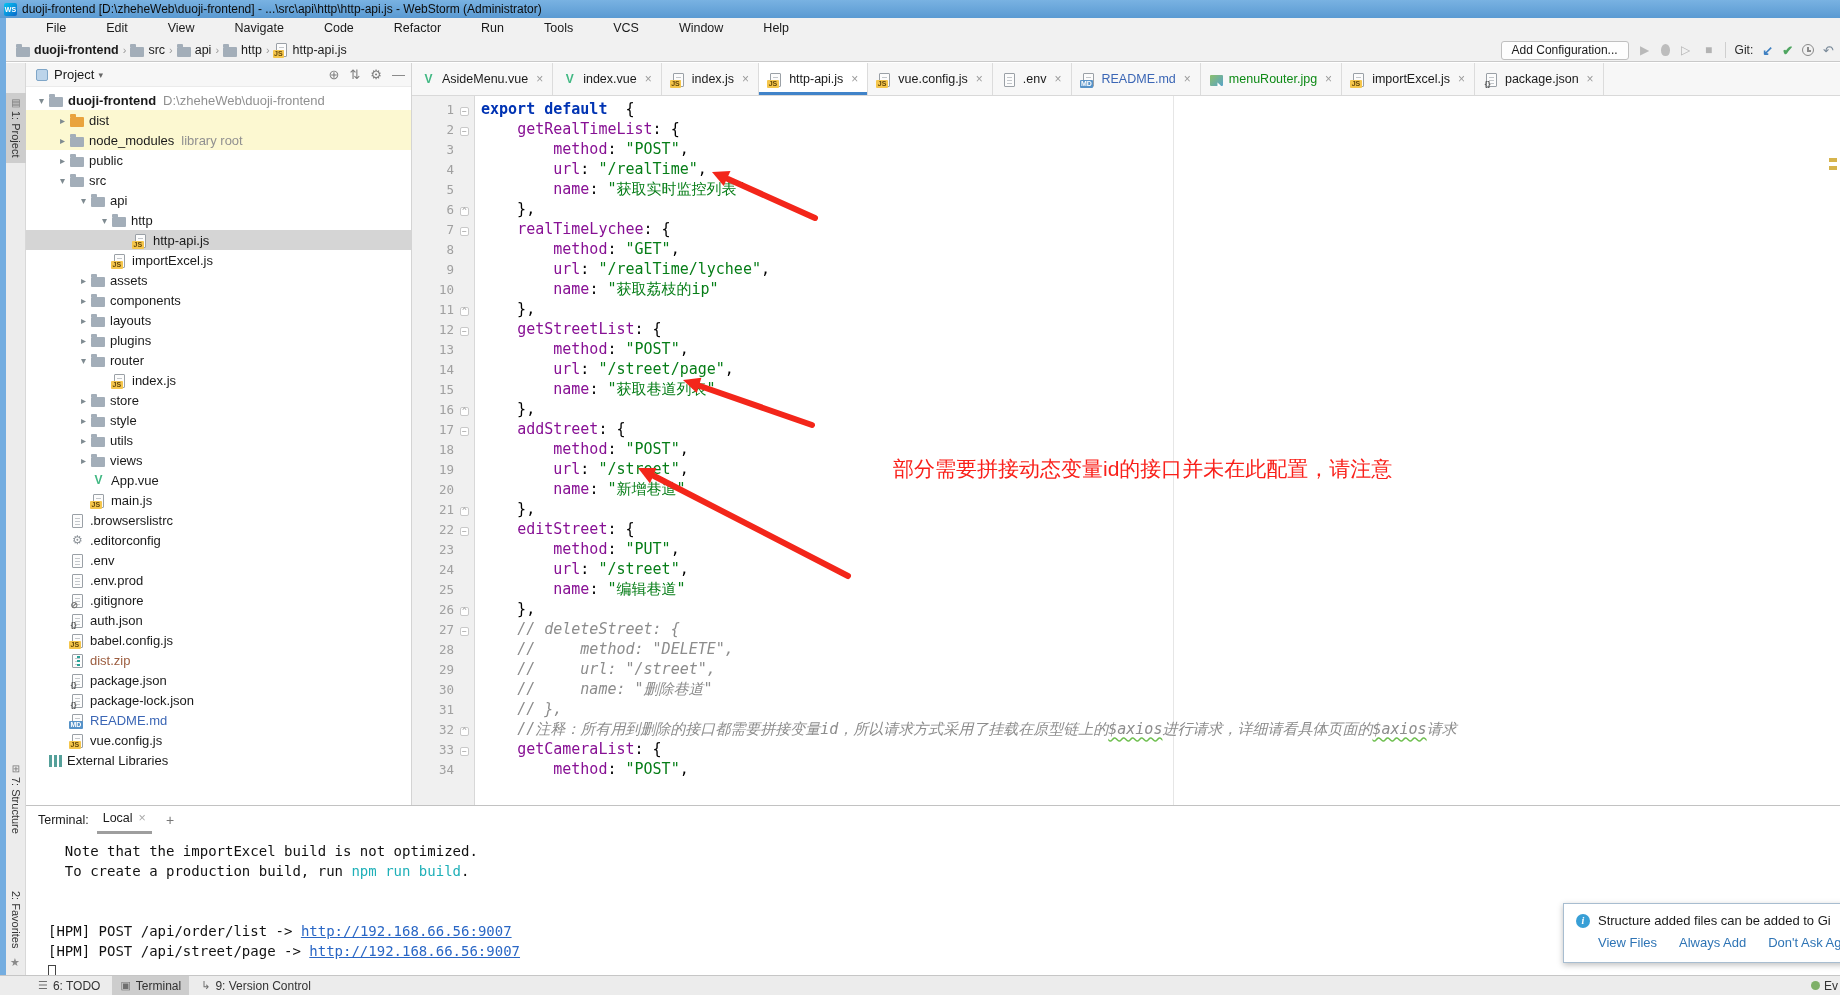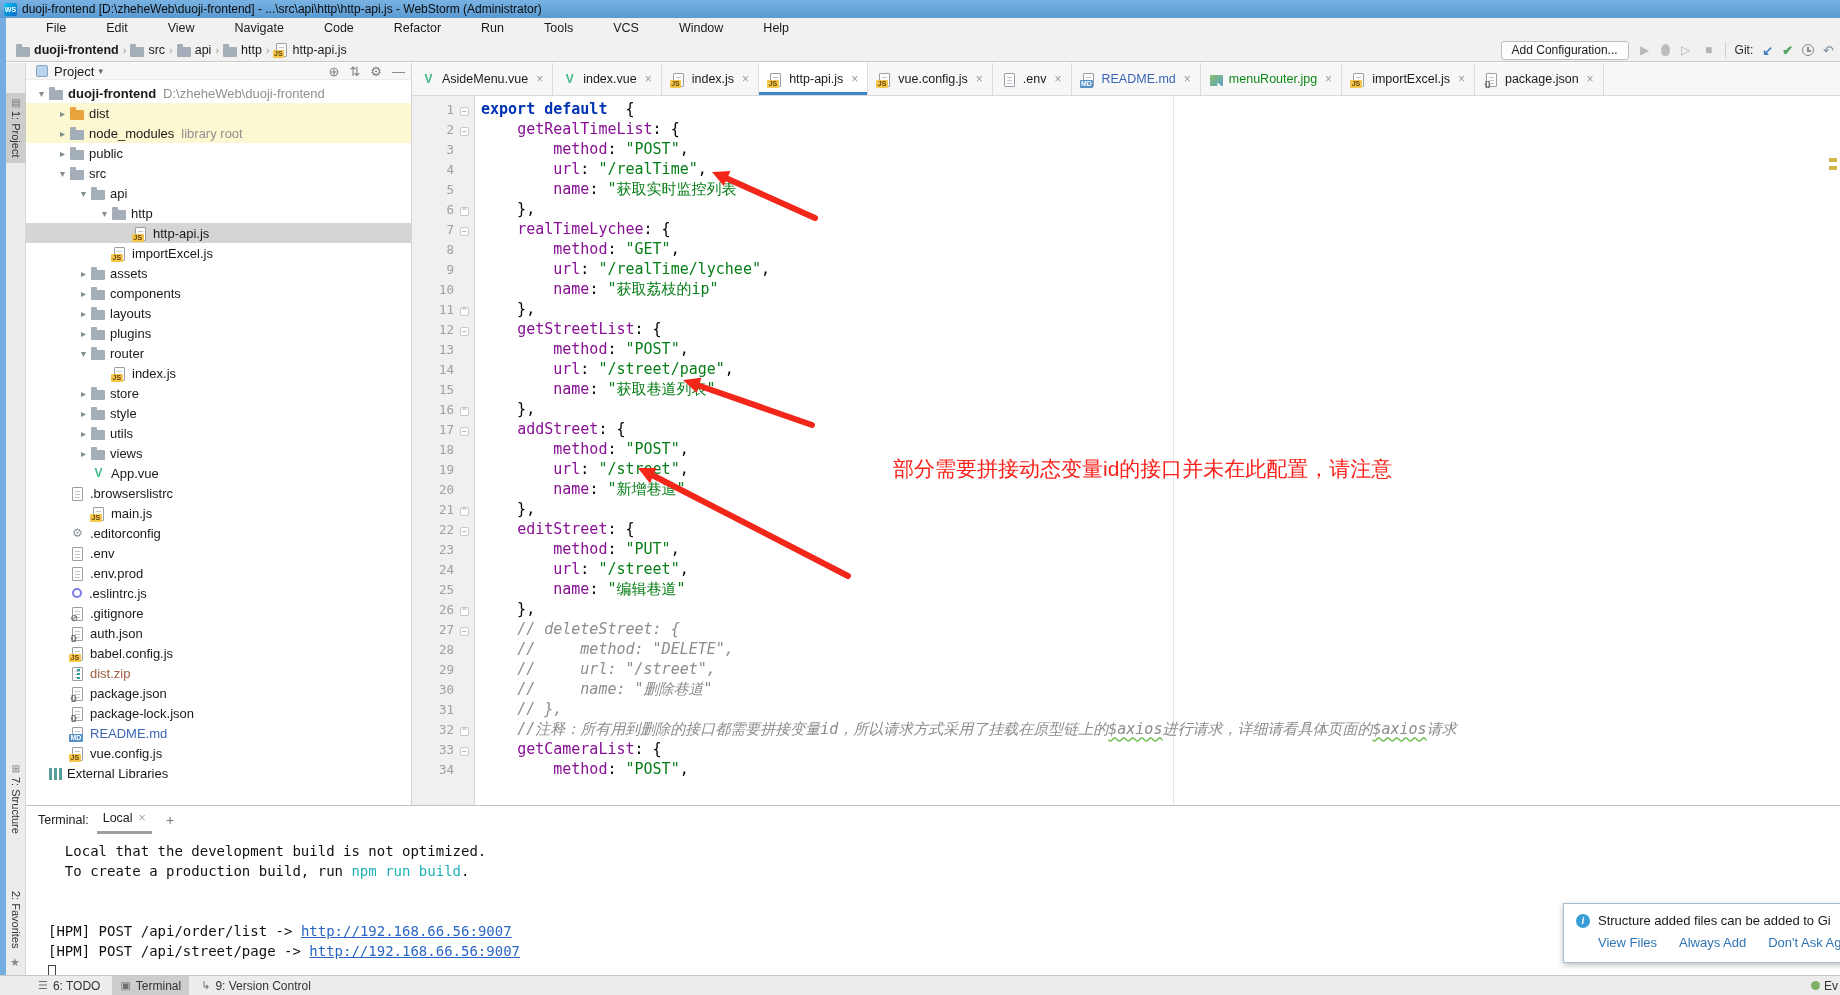--- a/index.html
+++ b/index.html
@@ -41,21 +41,21 @@
   .stripe-btn { position:absolute; left:0; width:20px; display:flex; flex-direction:column; align-items:center; gap:3px; }
   .stripe-label { writing-mode:vertical-rl; font-size:11px; color:#333; white-space:nowrap; }
   .stripe-ic { font-size:10px; color:#777; }
   .sb-project { top:30px; background:#cdcdcd; padding:4px 0 6px; }
   .sb-structure { top:700px; }
   .sb-favorites { top:828px; }
   .stripe-star { position:absolute; bottom:6px; left:4px; color:#8a8a8a; font-size:11px; }
 
   
   .project-panel { position:absolute; left:26px; top:63px; width:386px; bottom:190px; background:#fff; border-right:1px solid #d4d4d4; overflow:hidden; }
-  .panel-header { height:17px; display:flex; align-items:center; padding:0 6px 0 10px; background:#f7f7f7; border-bottom:1px solid #ebebeb; }
+  .panel-header { height:24px; display:flex; align-items:center; padding:0 6px 0 10px; background:#f7f7f7; border-bottom:1px solid #ebebeb; }
   .pp-title { font-size:13px; margin:0 4px 0 6px; }
   .pp-caret { font-size:9px; color:#666; }
   .pp-tool-ic { width:12px; height:12px; background:#bcd4ea; border:1px solid #7fa6c8; border-radius:2px; }
   .panel-header .hdr-icons { margin-left:auto; display:flex; gap:10px; color:#7d7d7d; font-size:13px; }
   .tree { padding-top:3px; font-size:13px; }
   .trow { height:20px; display:flex; align-items:center; white-space:nowrap; }
   .trow.hl { background:#fcf8d1; }
   .trow.sel { background:#d5d5d5; }
   .chev { width:15px; text-align:center; color:#7f8b91; font-size:10px; flex:none; }
   .tlabel { margin-left:5px; }
@@ -340,51 +340,46 @@
       <div class="trow" style="padding-left: 50px;">
         <span class="chev">▸</span>
         <i class="icn icn-folder"></i>
         <span class="tlabel">views</span>
       </div>
       <div class="trow" style="padding-left: 50px;">
         <span class="chev"></span>
         <i class="icn icn-vue">V</i>
         <span class="tlabel">App.vue</span>
       </div>
+      <div class="trow" style="padding-left: 50px;">
+        <span class="chev"></span>
+        <i class="icn icn-file">
+          <span class="badge">JS</span>
+        </i>
+        <span class="tlabel">main.js</span>
+      </div>
       <div class="trow" style="padding-left: 29px;">
         <span class="chev"></span>
         <i class="icn icn-file"></i>
         <span class="tlabel">.browserslistrc</span>
       </div>
-      <div class="trow" style="padding-left: 50px;">
-        <span class="chev"></span>
-        <i class="icn icn-file">
-          <span class="badge">JS</span>
-        </i>
-        <span class="tlabel">main.js</span>
-      </div>
       <div class="trow" style="padding-left: 29px;">
         <span class="chev"></span>
         <i class="icn icn-gear">⚙</i>
         <span class="tlabel">.editorconfig</span>
       </div>
       <div class="trow" style="padding-left: 29px;">
         <span class="chev"></span>
         <i class="icn icn-file"></i>
         <span class="tlabel">.env</span>
       </div>
       <div class="trow" style="padding-left: 29px;">
         <span class="chev"></span>
         <i class="icn icn-file"></i>
         <span class="tlabel">.env.prod</span>
-      </div>
-      <div class="trow" style="padding-left: 29px;">
-        <span class="chev"></span>
-        <i class="icn icn-eslint"></i>
-        <span class="tlabel">.eslintrc.js</span>
       </div>
       <div class="trow" style="padding-left: 29px;">
         <span class="chev"></span>
         <i class="icn icn-file">
           <span class="badge ign">⊘</span>
         </i>
         <span class="tlabel">.gitignore</span>
       </div>
       <div class="trow" style="padding-left: 29px;">
         <span class="chev"></span>
@@ -701,21 +696,21 @@
 <div class="terminal">
   <div class="term-header">
     <span>Terminal:</span>
     <span class="term-tab">
       <span>Local</span>
       <span class="x">×</span>
     </span>
     <span class="term-plus">+</span>
   </div>
   <div class="term-out" id="term-out">
-      <div class="row"><span class="tseg-t">  Local that the development build is not optimized.</span></div>
+      <div class="row"><span class="tseg-t">  Note that the importExcel build is not optimized.</span></div>
       <div class="row"><span class="tseg-t">  To create a production build, run </span><span class="tseg-cy">npm run build</span><span class="tseg-t">.</span></div>
       <div class="row"></div>
       <div class="row"></div>
       <div class="row"><span class="tseg-t">[HPM] POST /api/order/list -&gt; </span><span class="tseg-ln">http://192.168.66.56:9007</span></div>
       <div class="row"><span class="tseg-t">[HPM] POST /api/street/page -&gt; </span><span class="tseg-ln">http://192.168.66.56:9007</span></div>
       <div class="row"><span class="cursor"></span></div>
     </div>
 </div>
 
 <div class="statusbar" id="statusbar">

